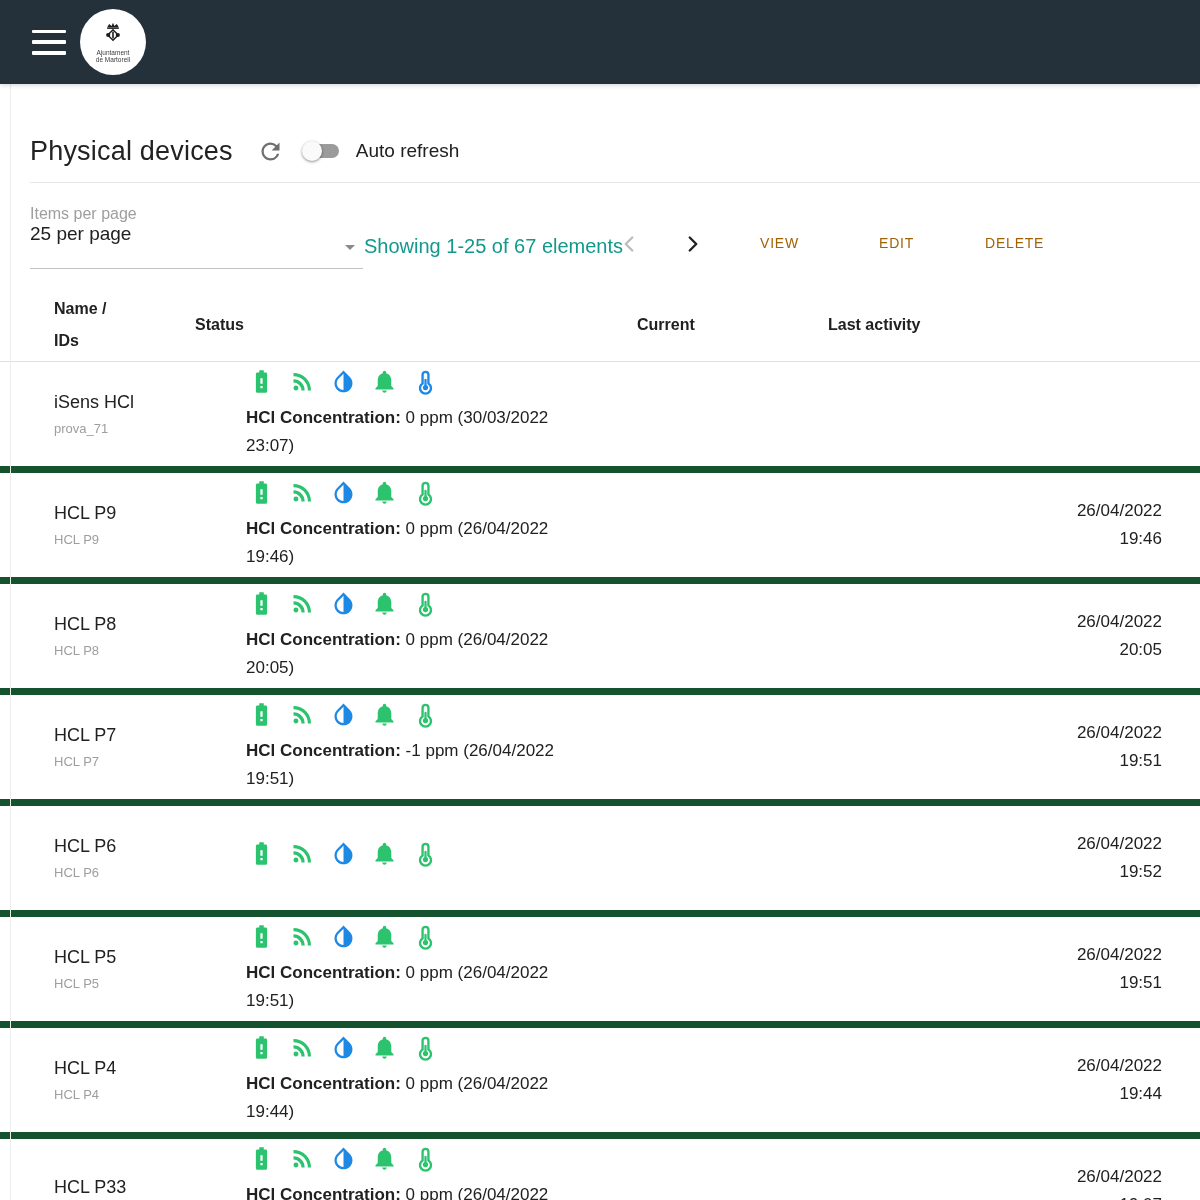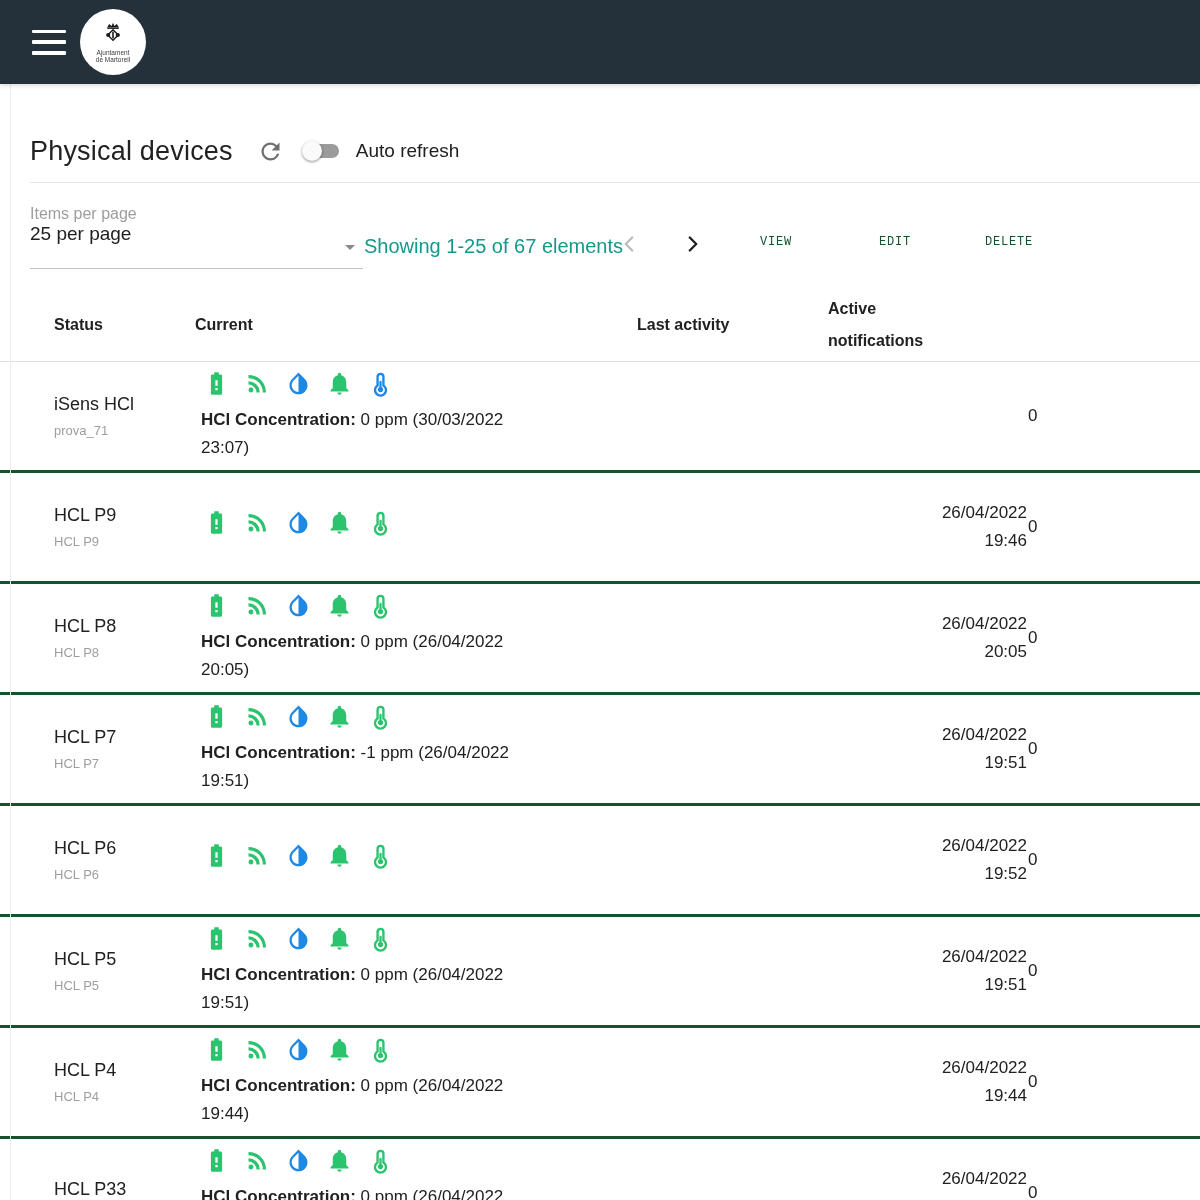--- a/index.html
+++ b/index.html
@@ -37,32 +37,32 @@
               border-bottom:1px solid #c2c2c2; cursor:pointer; }
   .per-page-label { font-size:16px; color:#9e9e9e; }
   .per-page-value { margin-top:0; font-size:19px; color:#212121; }
   .per-page-caret { position:absolute; right:8px; top:40px; width:0; height:0;
                     border-left:5px solid transparent; border-right:5px solid transparent;
                     border-top:5px solid #8a8a8a; }
   .showing-text { position:absolute; left:364px; top:52px; font-size:20px; font-weight:500; color:#12998c; }
   .pg-btn { position:absolute; top:48px; width:26px; height:26px; cursor:pointer; }
   .pg-prev { left:616px; }
   .pg-next { left:680px; }
-  .action-btn { position:absolute; top:52px; font-size:12px; font-weight:500; letter-spacing:.8px;
-                color:#14532d; cursor:pointer; background:none; border:none;
-                font-family:Liberation Mono, monospace; }
+  .action-btn { position:absolute; top:52px; font-size:14px; font-weight:500; letter-spacing:.8px;
+                color:#a16207; cursor:pointer; background:none; border:none;
+                font-family:Liberation Sans, sans-serif; }
   .act-view { left:760px; }
   .act-edit { left:879px; }
   .act-delete { left:985px; }
 
   
   .tgrid { display:grid; grid-template-columns:141px 442px 191px 199px 1fr; padding-left:54px; }
   .thead { height:73px; align-items:center; border-bottom:1px solid #e0e0e0; }
   .th { font-size:16px; font-weight:600; line-height:32px; color:#212121; }
-  .trow { height:111px; align-items:center; border-bottom:3px solid #14532d; cursor:pointer; }
+  .trow { height:111px; align-items:center; border-bottom:7px solid #14532d; cursor:pointer;gap:45px; }
   .cell { font-size:17px; }
   .dev-name { font-size:18px; color:#212121; margin-bottom:8px; }
   .dev-id { font-size:13px; color:#9e9e9e; }
   .c-status { padding-left:6px; }
   .icons { display:flex; gap:14px; margin-left:2px; margin-bottom:9px; align-items:flex-end; }
   .icon { width:27px; height:27px; display:inline-flex; }
   .icon svg { width:27px; height:27px; }
   .ic-green { color:#2bc36d; }
   .ic-blue { color:#1e88e5; }
   .status-text { width:345px; font-size:17px; line-height:28px; color:#212121; }
@@ -130,29 +130,29 @@
       <svg viewBox="0 0 24 24" width="26" height="26">
           <path d="M9 6l6 6-6 6" fill="none" stroke="#212121" stroke-width="2.2" stroke-linecap="round" stroke-linejoin="round"></path>
         </svg>
     </div>
     <button class="action-btn act-view">VIEW</button>
     <button class="action-btn act-edit">EDIT</button>
     <button class="action-btn act-delete">DELETE</button>
   </div>
 
   <div class="tgrid thead">
+    <div class="th">
+      <div>Name /</div>
+      <div>IDs</div>
+    </div>
     <div class="th">Status</div>
     <div class="th">
       <div>Current</div>
     </div>
     <div class="th">Last activity</div>
-    <div class="th">
-      <div>Active</div>
-      <div>notifications</div>
-    </div>
   </div>
 
   <div id="rows">
   <div class="tgrid trow">
     <div class="cell c-name">
       <div class="dev-name">iSens HCl</div>
       <div class="dev-id">prova_71</div>
     </div>
     <div class="cell c-status">
       <div class="icons">
@@ -224,20 +224,21 @@
               </svg>
         </span>
         <span class="icon" style="color: rgb(43, 195, 109);">
           <svg viewBox="0 0 24 24">
                 <path d="M12 3.4c1.44 0 2.6 1.16 2.6 2.6v7.67a4.9 4.9 0 1 1-5.2 0V6c0-1.44 1.16-2.6 2.6-2.6z" fill="none" stroke="currentColor" stroke-width="2.1"></path>
                 <circle cx="12" cy="17.4" r="2.3" fill="currentColor"></circle>
                 <path d="M12 15.6v-5.1" stroke="currentColor" stroke-width="2" stroke-linecap="round"></path>
               </svg>
         </span>
       </div>
+      <div class="status-text"><span class="st-label">HCl Concentration:</span><span class="st-value"> 0 ppm (26/04/2022 19:46)</span></div>
     </div>
     <div class="cell c-loc"></div>
     <div class="cell c-act">
       <div>26/04/2022</div>
       <div>19:46</div>
     </div>
     <div class="cell c-notif">
       <span>0</span>
     </div>
   </div>

